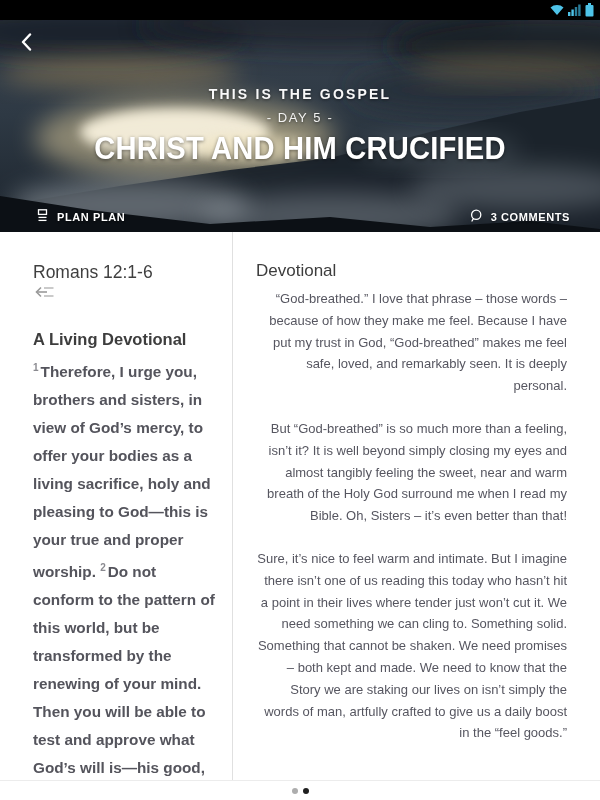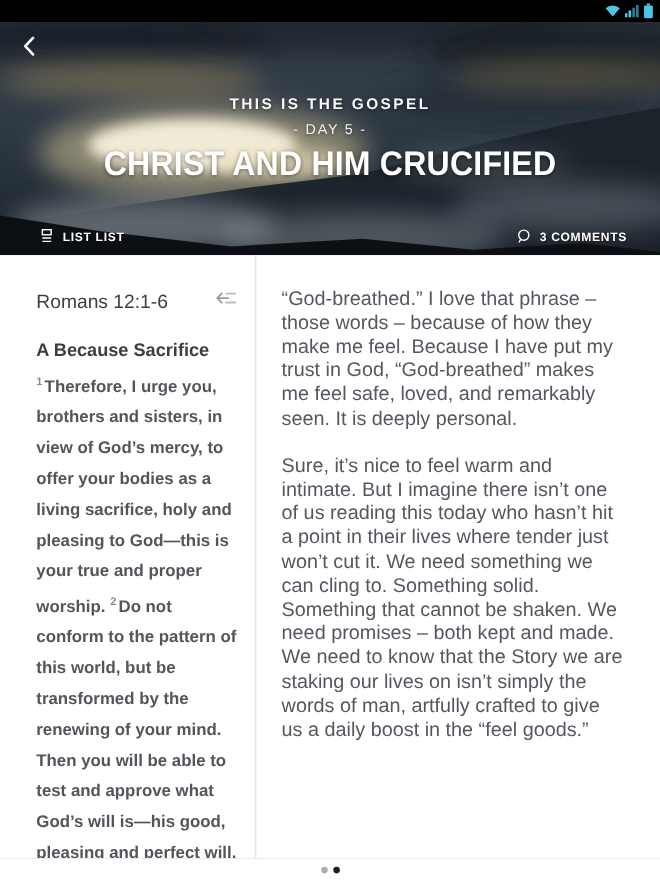--- a/index.html
+++ b/index.html
@@ -26,30 +26,30 @@
   .hero-bottom { position:absolute; left:0; right:0; bottom:8px; display:flex; justify-content:space-between;
     align-items:center; padding:0 30px 0 36px; z-index:4; }
   .hero-action { display:flex; align-items:center; gap:8px; color:#fff; font-size:11px; font-weight:bold;
     letter-spacing:.6px; cursor:pointer; text-shadow:0 1px 2px rgba(0,0,0,.5); }
 
   
   .content { position:absolute; top:232px; left:0; width:600px; height:549px; display:flex; background:#fff; }
   .panel-left { width:233px; height:100%; border-right:1px solid #e0e0e0; padding:30px 14px 0 33px; overflow:hidden; }
   .panel-right { flex:1; height:100%; padding:29px 33px 0 23px; overflow:hidden; }
 
-  .ref-row { display:flex; align-items:flex-end; justify-content:space-between; }
+  .ref-row { display:flex; align-items:flex-start; justify-content:space-between;flex-direction:column; }
   .reference { font-size:17.5px; color:#3f3f3f; font-weight:400; }
   .ref-toggle { cursor:pointer; padding:2px; }
 
   .section-heading { font-size:16.5px; font-weight:600; color:#3d3d3d; margin-top:25px; margin-bottom:5px; }
   .verse-text { font-size:15.3px; line-height:28px; color:#54545c; font-weight:700; }
   .verse-num { font-size:10px; color:#8a8a90; vertical-align:6px; margin-right:2px; }
 
   .devo-heading { font-size:17px; color:#3d3d3d; font-weight:400; margin-bottom:7px; }
-  .devo-para { font-size:18px; line-height:21.8px; color:#565660; margin-bottom:21px; }
+  .devo-para { font-size:13px; line-height:21.8px; color:#565660; margin-bottom:21px;text-align:right; }
 
   
   .pager { position:absolute; left:0; bottom:0; width:600px; height:20px; background:#fff;
     border-top:1px solid #ececec; display:flex; align-items:center; justify-content:center; gap:5px; }
   .dot { width:6px; height:6px; border-radius:50%; background:#adadad; }
   .dot.active { background:#1f1f1f; }
 </style>
 </head>
 <body>
 
@@ -130,21 +130,21 @@
 
     <div class="hero-bottom">
       <div class="hero-action">
         <span>
           <svg width="13" height="13" viewBox="0 0 13 13">
             <rect x="2.5" y="0.8" width="8" height="4.6" fill="none" stroke="#fff" stroke-width="1.3"></rect>
             <line x1="2.5" y1="8.4" x2="10.5" y2="8.4" stroke="#fff" stroke-width="1.3"></line>
             <line x1="2.5" y1="11.4" x2="10.5" y2="11.4" stroke="#fff" stroke-width="1.3"></line>
           </svg>
         </span>
-        <span>LIST LIST</span>
+        <span>PLAN PLAN</span>
       </div>
       <div class="hero-action">
         <span>
           <svg width="13" height="13" viewBox="0 0 13 13">
             <circle cx="6.2" cy="5.8" r="4.6" fill="none" stroke="#fff" stroke-width="1.3"></circle>
             <line x1="3.4" y1="9.6" x2="2" y2="12" stroke="#fff" stroke-width="1.3" stroke-linecap="round"></line>
           </svg>
         </span>
         <span>3 COMMENTS</span>
       </div>
@@ -159,28 +159,30 @@
         <div class="ref-toggle">
           <svg width="20" height="14" viewBox="0 0 20 14">
             <line x1="1.5" y1="7" x2="12" y2="7" stroke="#9a9a9a" stroke-width="1.6"></line>
             <polyline points="6,2.5 1.5,7 6,11.5" fill="none" stroke="#9a9a9a" stroke-width="1.6"></polyline>
             <line x1="9" y1="3" x2="18.5" y2="3" stroke="#bdbdbd" stroke-width="1.6"></line>
             <line x1="9" y1="11" x2="18.5" y2="11" stroke="#bdbdbd" stroke-width="1.6"></line>
           </svg>
         </div>
       </div>
       <div id="scripture-sections">
-          <div class="section-heading">A Because Sacrifice</div>
+          <div class="section-heading">A Living Devotional</div>
           <div class="verse-text"><span class="verse-num">1</span>Therefore, I urge you, brothers and sisters, in view of God’s mercy, to offer your bodies as a living sacrifice, holy and pleasing to God—this is your true and proper worship. <span class="verse-num">2</span>Do not conform to the pattern of this world, but be transformed by the renewing of your mind. Then you will be able to test and approve what God’s will is—his good, pleasing and perfect will.</div>
         </div>
     </div>
 
     <div class="panel-right">
+      <div class="devo-heading">Devotional</div>
       <div id="devotional-paragraphs">
           <p class="devo-para">“God-breathed.” I love that phrase – those words – because of how they make me feel. Because I have put my trust in God, “God-breathed” makes me feel safe, loved, and remarkably seen. It is deeply personal.</p>
+          <p class="devo-para">But “God-breathed” is so much more than a feeling, isn’t it? It is well beyond simply closing my eyes and almost tangibly feeling the sweet, near and warm breath of the Holy God surround me when I read my Bible. Oh, Sisters – it’s even better than that!</p>
           <p class="devo-para">Sure, it’s nice to feel warm and intimate. But I imagine there isn’t one of us reading this today who hasn’t hit a point in their lives where tender just won’t cut it. We need something we can cling to. Something solid. Something that cannot be shaken. We need promises – both kept and made. We need to know that the Story we are staking our lives on isn’t simply the words of man, artfully crafted to give us a daily boost in the “feel goods.”</p>
         </div>
     </div>
 
   </div>
 
   <div class="pager" id="pager">
       <span class="dot"></span>
       <span class="dot active"></span>
     </div>

